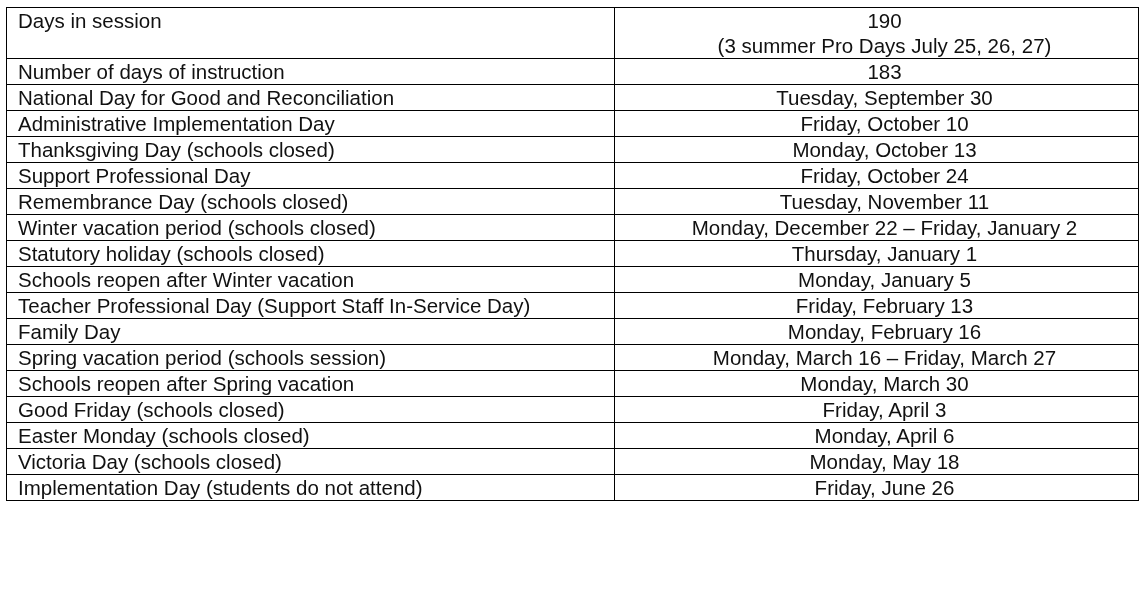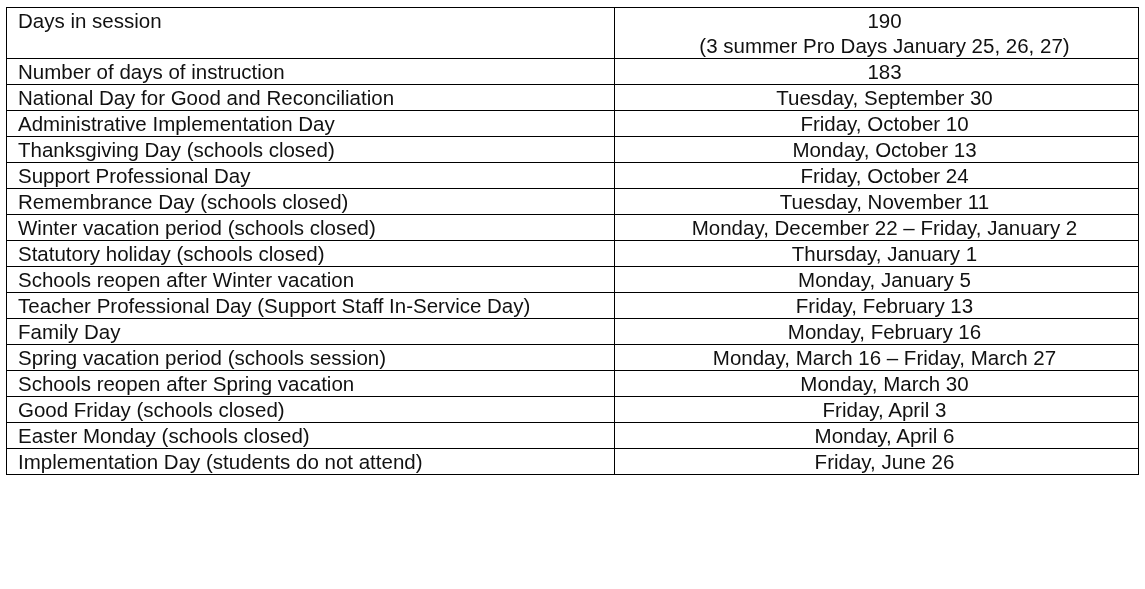--- a/index.html
+++ b/index.html
@@ -28,21 +28,21 @@
 </style>
 </head>
 <body>
 
 <table class="calendar">
   <tbody>
     <tr class="tall">
       <td class="label">Days in session</td>
       <td class="value">
         <span class="sub">190</span>
-        <span class="sub">(3 summer Pro Days January 25, 26, 27)</span>
+        <span class="sub">(3 summer Pro Days July 25, 26, 27)</span>
       </td>
     </tr>
     <tr>
       <td class="label">Number of days of instruction</td>
       <td class="value">183</td>
     </tr>
     <tr>
       <td class="label">National Day for Good and Reconciliation</td>
       <td class="value">Tuesday, September 30</td>
     </tr>
@@ -92,17 +92,21 @@
     </tr>
     <tr>
       <td class="label">Good Friday (schools closed)</td>
       <td class="value">Friday, April 3</td>
     </tr>
     <tr>
       <td class="label">Easter Monday (schools closed)</td>
       <td class="value">Monday, April 6</td>
     </tr>
     <tr>
+      <td class="label">Victoria Day (schools closed)</td>
+      <td class="value">Monday, May 18</td>
+    </tr>
+    <tr>
       <td class="label">Implementation Day (students do not attend)</td>
       <td class="value">Friday, June 26</td>
     </tr>
   </tbody>
 </table>
 
 </body></html>

